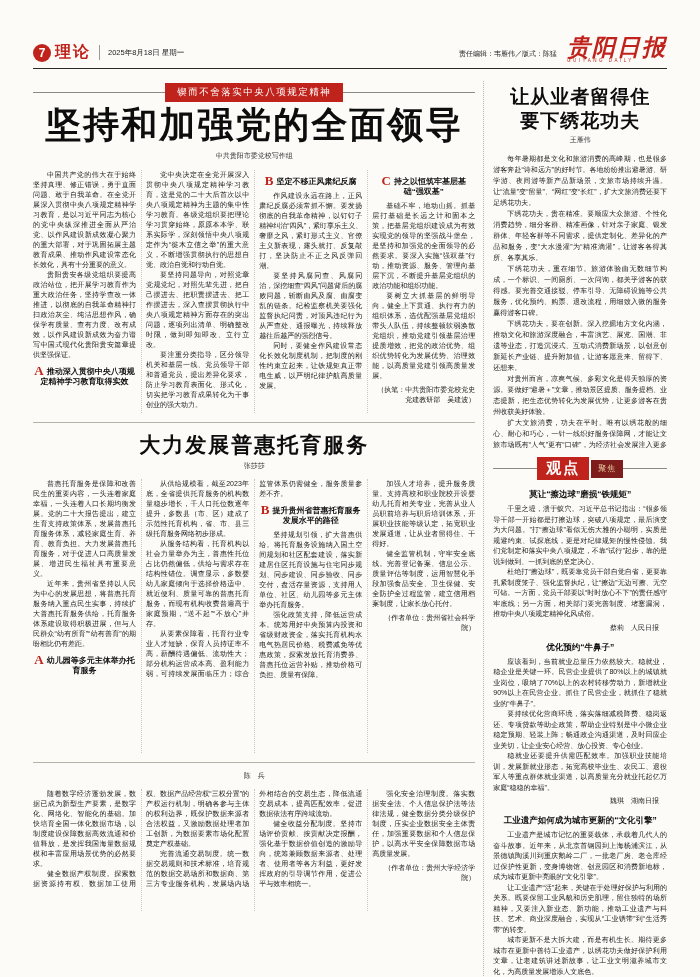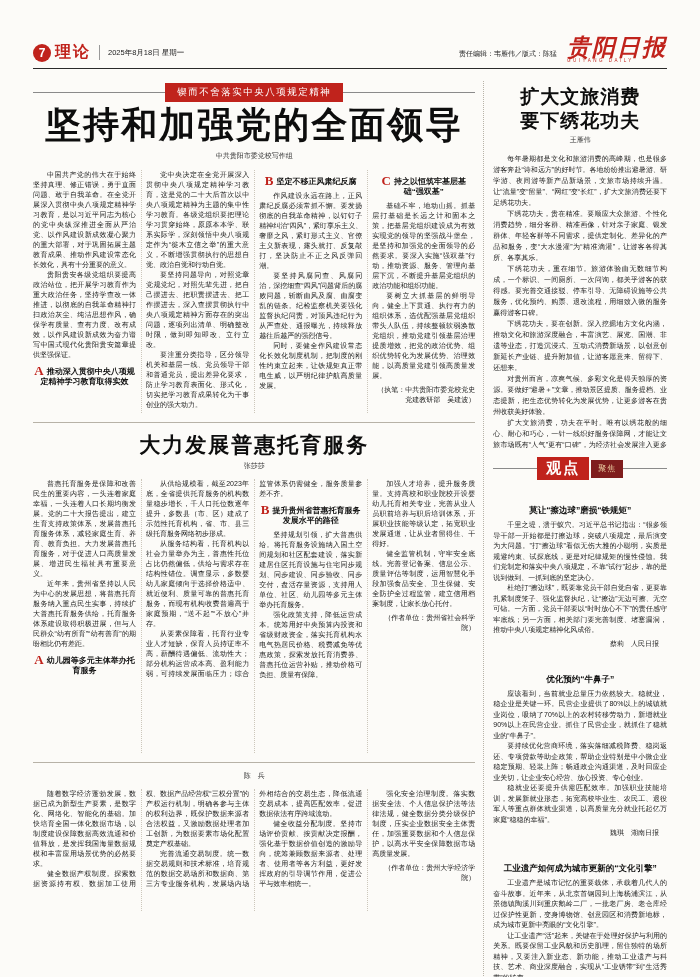--- a/index.html
+++ b/index.html
@@ -72,21 +72,21 @@
   .rt-body p { margin:0; text-indent:2em; }
 
   
   .opinion { margin-top:8px; }
   .op-head { display:flex; align-items:center; margin:2px 0 2px; }
   .op-head::before, .op-head::after { content:""; flex:1; border-top:1px solid #8a8a8a; }
   .op-label { background:#c0231c; color:#fff; font-weight:900; font-size:15px;
     padding:2px 9px; letter-spacing:2px; }
   .op-label2 { background:#7f1d1d; color:#efd3a5; font-size:8px; padding:3.5px 7px;
     letter-spacing:1px; margin-left:2px; }
-  .op-item { margin-top:25px; }
+  .op-item { margin-top:9px; }
   .op-title { text-align:center; font-weight:bold; font-size:8.5px; color:#111; margin-bottom:3px; }
   .op-body p { margin:0; text-indent:2em; font-size:7px; line-height:10.5px; text-align:justify; }
   .op-source { text-align:right; font-size:7px; color:#222; margin-top:3px; padding-right:8px; }
 </style>
 </head>
 <body>
 
 <div class="page">
   <div class="inner">
 
@@ -182,21 +182,21 @@
             <p>强化安全治理制度。落实数据安全法、个人信息保护法等法律法规，健全数据分类分级保护制度，压实企业数据安全主体责任，加强重要数据和个人信息保护，以高水平安全保障数据市场高质量发展。</p>
             <p class="note">（作者单位：贵州大学经济学院）</p>
           </div>
         </article>
       </div>
 
       <div class="right">
 
         <article>
           <h2 class="rt-headline">
-            <span>扩大文旅消费</span><br>
+            <span>让从业者留得住</span><br>
             <span>要下绣花功夫</span>
           </h2>
           <div class="small-author">王雁伟</div>
           <div class="rt-body">
             <p>每年暑期都是文化和旅游消费的高峰期，也是很多游客奔赴“诗和远方”的好时节。各地纷纷推出避暑游、研学游、夜间游等新产品新场景，文旅市场持续升温。让“流量”变“留量”、“网红”变“长红”，扩大文旅消费还要下足绣花功夫。</p>
             <p>下绣花功夫，贵在精准。要顺应大众旅游、个性化消费趋势，细分客群、精准画像，针对亲子家庭、银发群体、年轻客群等不同需求，提供定制化、差异化的产品和服务，变“大水漫灌”为“精准滴灌”，让游客各得其所、各享其乐。</p>
             <p>下绣花功夫，重在细节。旅游体验由无数细节构成，一个标识、一间厕所、一次问询，都关乎游客的获得感。要完善交通接驳、停车引导、无障碍设施等公共服务，优化预约、购票、退改流程，用细致入微的服务赢得游客口碑。</p>
             <p>下绣花功夫，要在创新。深入挖掘地方文化内涵，推动文化和旅游深度融合，丰富演艺、展览、国潮、非遗等业态，打造沉浸式、互动式消费新场景，以创意创新延长产业链、提升附加值，让游客愿意来、留得下、还想来。</p>
             <p>对贵州而言，凉爽气候、多彩文化是得天独厚的资源。要做好“避暑＋”文章，推动景区提质、服务提档、业态提新，把生态优势转化为发展优势，让更多游客在贵州收获美好体验。</p>
             <p>扩大文旅消费，功夫在平时。唯有以绣花般的细心、耐心和巧心，一针一线织好服务保障网，才能让文旅市场既有“人气”更有“口碑”，为经济社会发展注入更多活力。</p>

